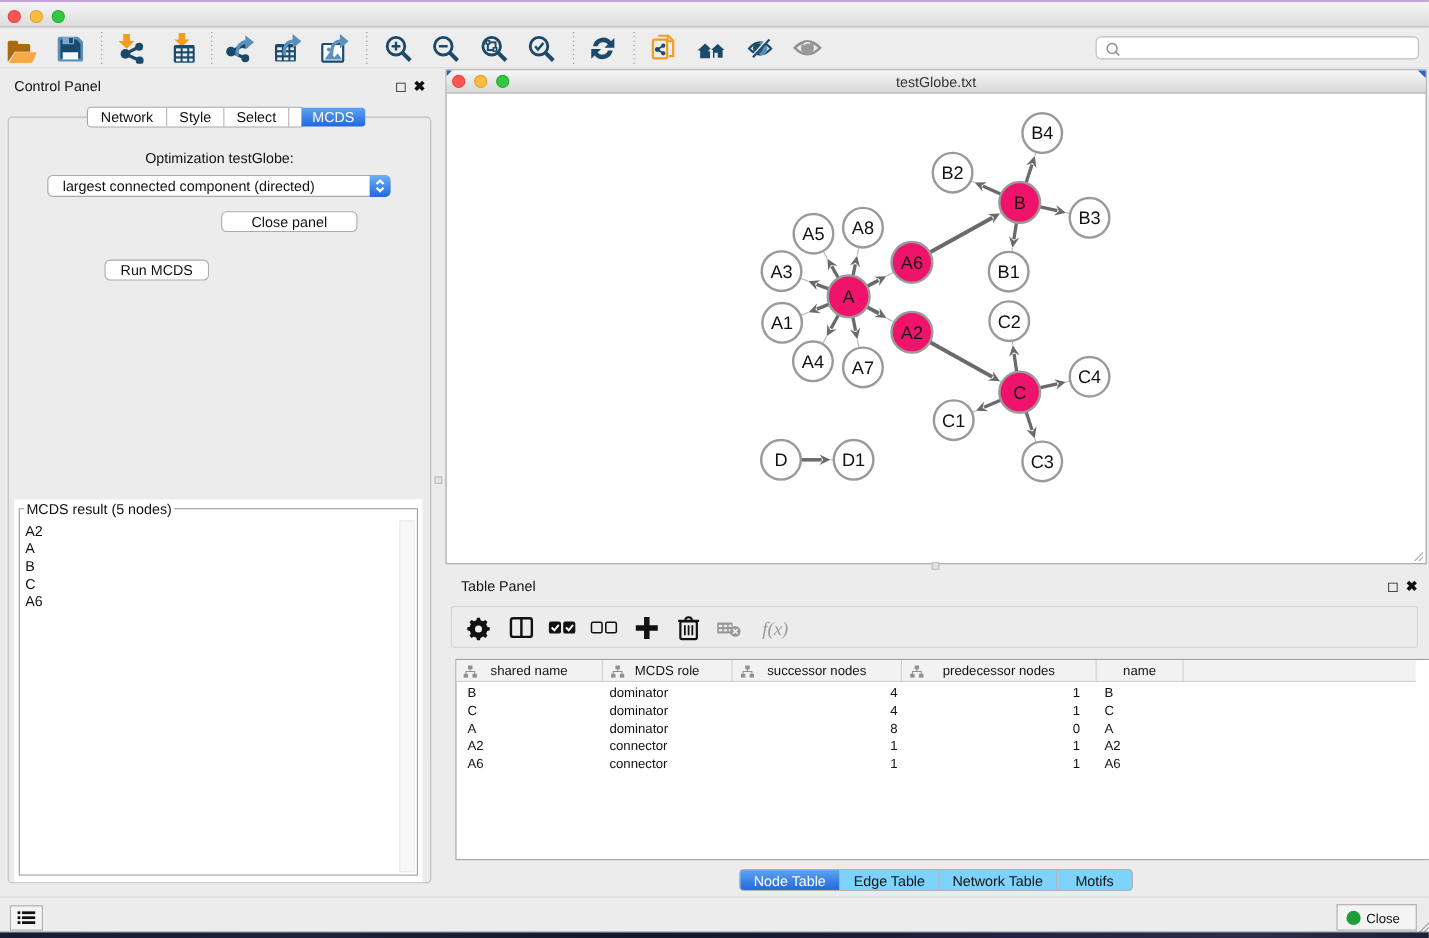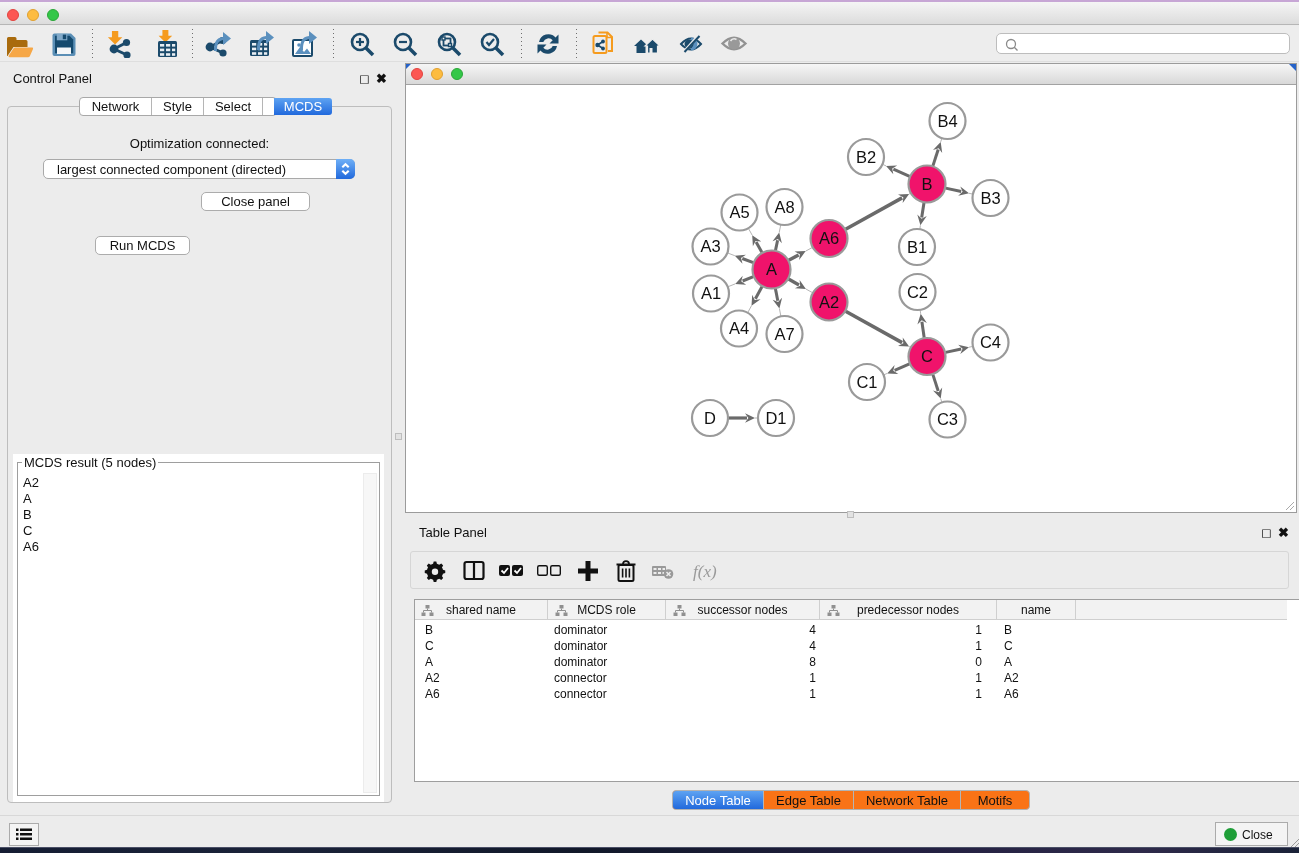--- a/index.html
+++ b/index.html
@@ -80,21 +80,21 @@
   border:1px solid #D6D6D6; border-radius:3px; }
 #table { left:414px; top:599px; width:898px; height:183px; background:#fff;
   border:1px solid #9E9E9E; font-size:12px; color:#111; }
 #thead { position:absolute; left:0; top:0; width:872px; height:20px;
   background:#F2F2F2; border-bottom:1px solid #CFCFCF; }
 #thead .hc { position:absolute; top:0; height:20px; border-right:1px solid #CFCFCF;
   text-align:center; line-height:20px; font-size:12px; color:#111; }
 .trow { position:absolute; font-size:12px; color:#111; }
 
 #tp-tabs { left:672px; top:790px; width:358px; height:20px; display:flex;
-  border:1px solid #B2B2B2; border-radius:4px; background:#f97316; font-size:13px; }
+  border:1px solid #B2B2B2; border-radius:4px; background:#7dd3fc; font-size:13px; }
 #tp-tabs div { text-align:center; line-height:19px; color:#111;
   border-right:1px solid #B5B5B5; }
 #tp-tabs div:last-child { border-right:none; }
 #tp-tabs .on { background:linear-gradient(#5EA3F2,#2169DC); color:#fff;
   border-radius:3px 0 0 3px; }
 
 
 #statusline { left:0; top:815px; width:1299px; height:1px; background:#D8D8D8; }
 #listbtn { left:9px; top:823px; width:30px; height:23px; background:#F4F4F4;
   border:1px solid #ABABAB; }
@@ -255,44 +255,45 @@
 <div class="abs" id="cp-title">Control Panel</div>
 <div class="winbtn" style="left:359px; top:71px;">◻</div>
 <div class="winbtn" style="left:376px; top:71px; font-weight:bold;">✖</div>
 <div class="abs" id="cp-pane"></div>
 <div class="abs" id="cp-tabs">
   <div style="width:72px">Network</div>
   <div style="width:52px">Style</div>
   <div style="width:59px">Select</div>
   <div class="on" style="width:58px">MCDS</div>
 </div>
-<div class="abs" id="opt-label">Optimization connected:</div>
+<div class="abs" id="opt-label">Optimization testGlobe:</div>
 <div class="abs" id="dropdown">
     <span>largest connected component (directed)</span>
   <div id="dd-step">
     <svg width="19" height="20" viewBox="0 0 19 20">
       <path d="M6.3 8.3 L9.5 5.2 L12.7 8.3" fill="none" stroke="#fff" stroke-width="2.1"></path>
       <path d="M6.3 11.7 L9.5 14.8 L12.7 11.7" fill="none" stroke="#fff" stroke-width="2.1"></path>
     </svg>
   </div>
 </div>
 <div class="btn" style="left:95px; top:192px; width:95px;margin-top:44px;">Run MCDS</div>
-<div class="btn" style="left:201px; top:192px; width:109px;">Close panel</div>
+<div class="btn" style="left:201px; top:192px; width:124px;">Close panel</div>
 <div class="abs" id="fs-backing"></div>
 <div class="abs" id="fieldset">
   <div id="fs-legend">MCDS result (5 nodes)</div>
   <div id="fs-scroll"></div>
   <div id="fs-list">A2<br>A<br>B<br>C<br>A6</div>
 </div>
 
 <div class="abs" id="netwin">
   <div id="net-titlebar">
     <div class="tl r"></div>
       <div class="tl y"></div>
       <div class="tl g"></div>
+    <div class="t">testGlobe.txt</div>
     <div id="net-corner"></div>
       <div style="position:absolute;left:0;top:0;width:0;height:0;border-top:5px solid #2663C9;border-right:5px solid transparent;"></div>
   </div>
   <svg id="graph" width="890" height="427" viewBox="406 85 890 427">
 <g stroke="#6A6A6A" fill="#6A6A6A">
 <line x1="752.2" y1="234.2" x2="747.8" y2="226.3" stroke-width="1" stroke="#B5B5B5"></line>
 <line x1="762.0" y1="251.5" x2="756.1" y2="241.1" stroke-width="3.0"></line>
 <path d="M752.2 234.2 L761.3 240.5 L755.5 239.9 L752.9 245.2 Z" stroke="none"></path>
 <line x1="779.2" y1="231.5" x2="781.0" y2="222.6" stroke-width="1" stroke="#B5B5B5"></line>
 <line x1="775.5" y1="249.4" x2="777.6" y2="239.3" stroke-width="3.0"></line>

